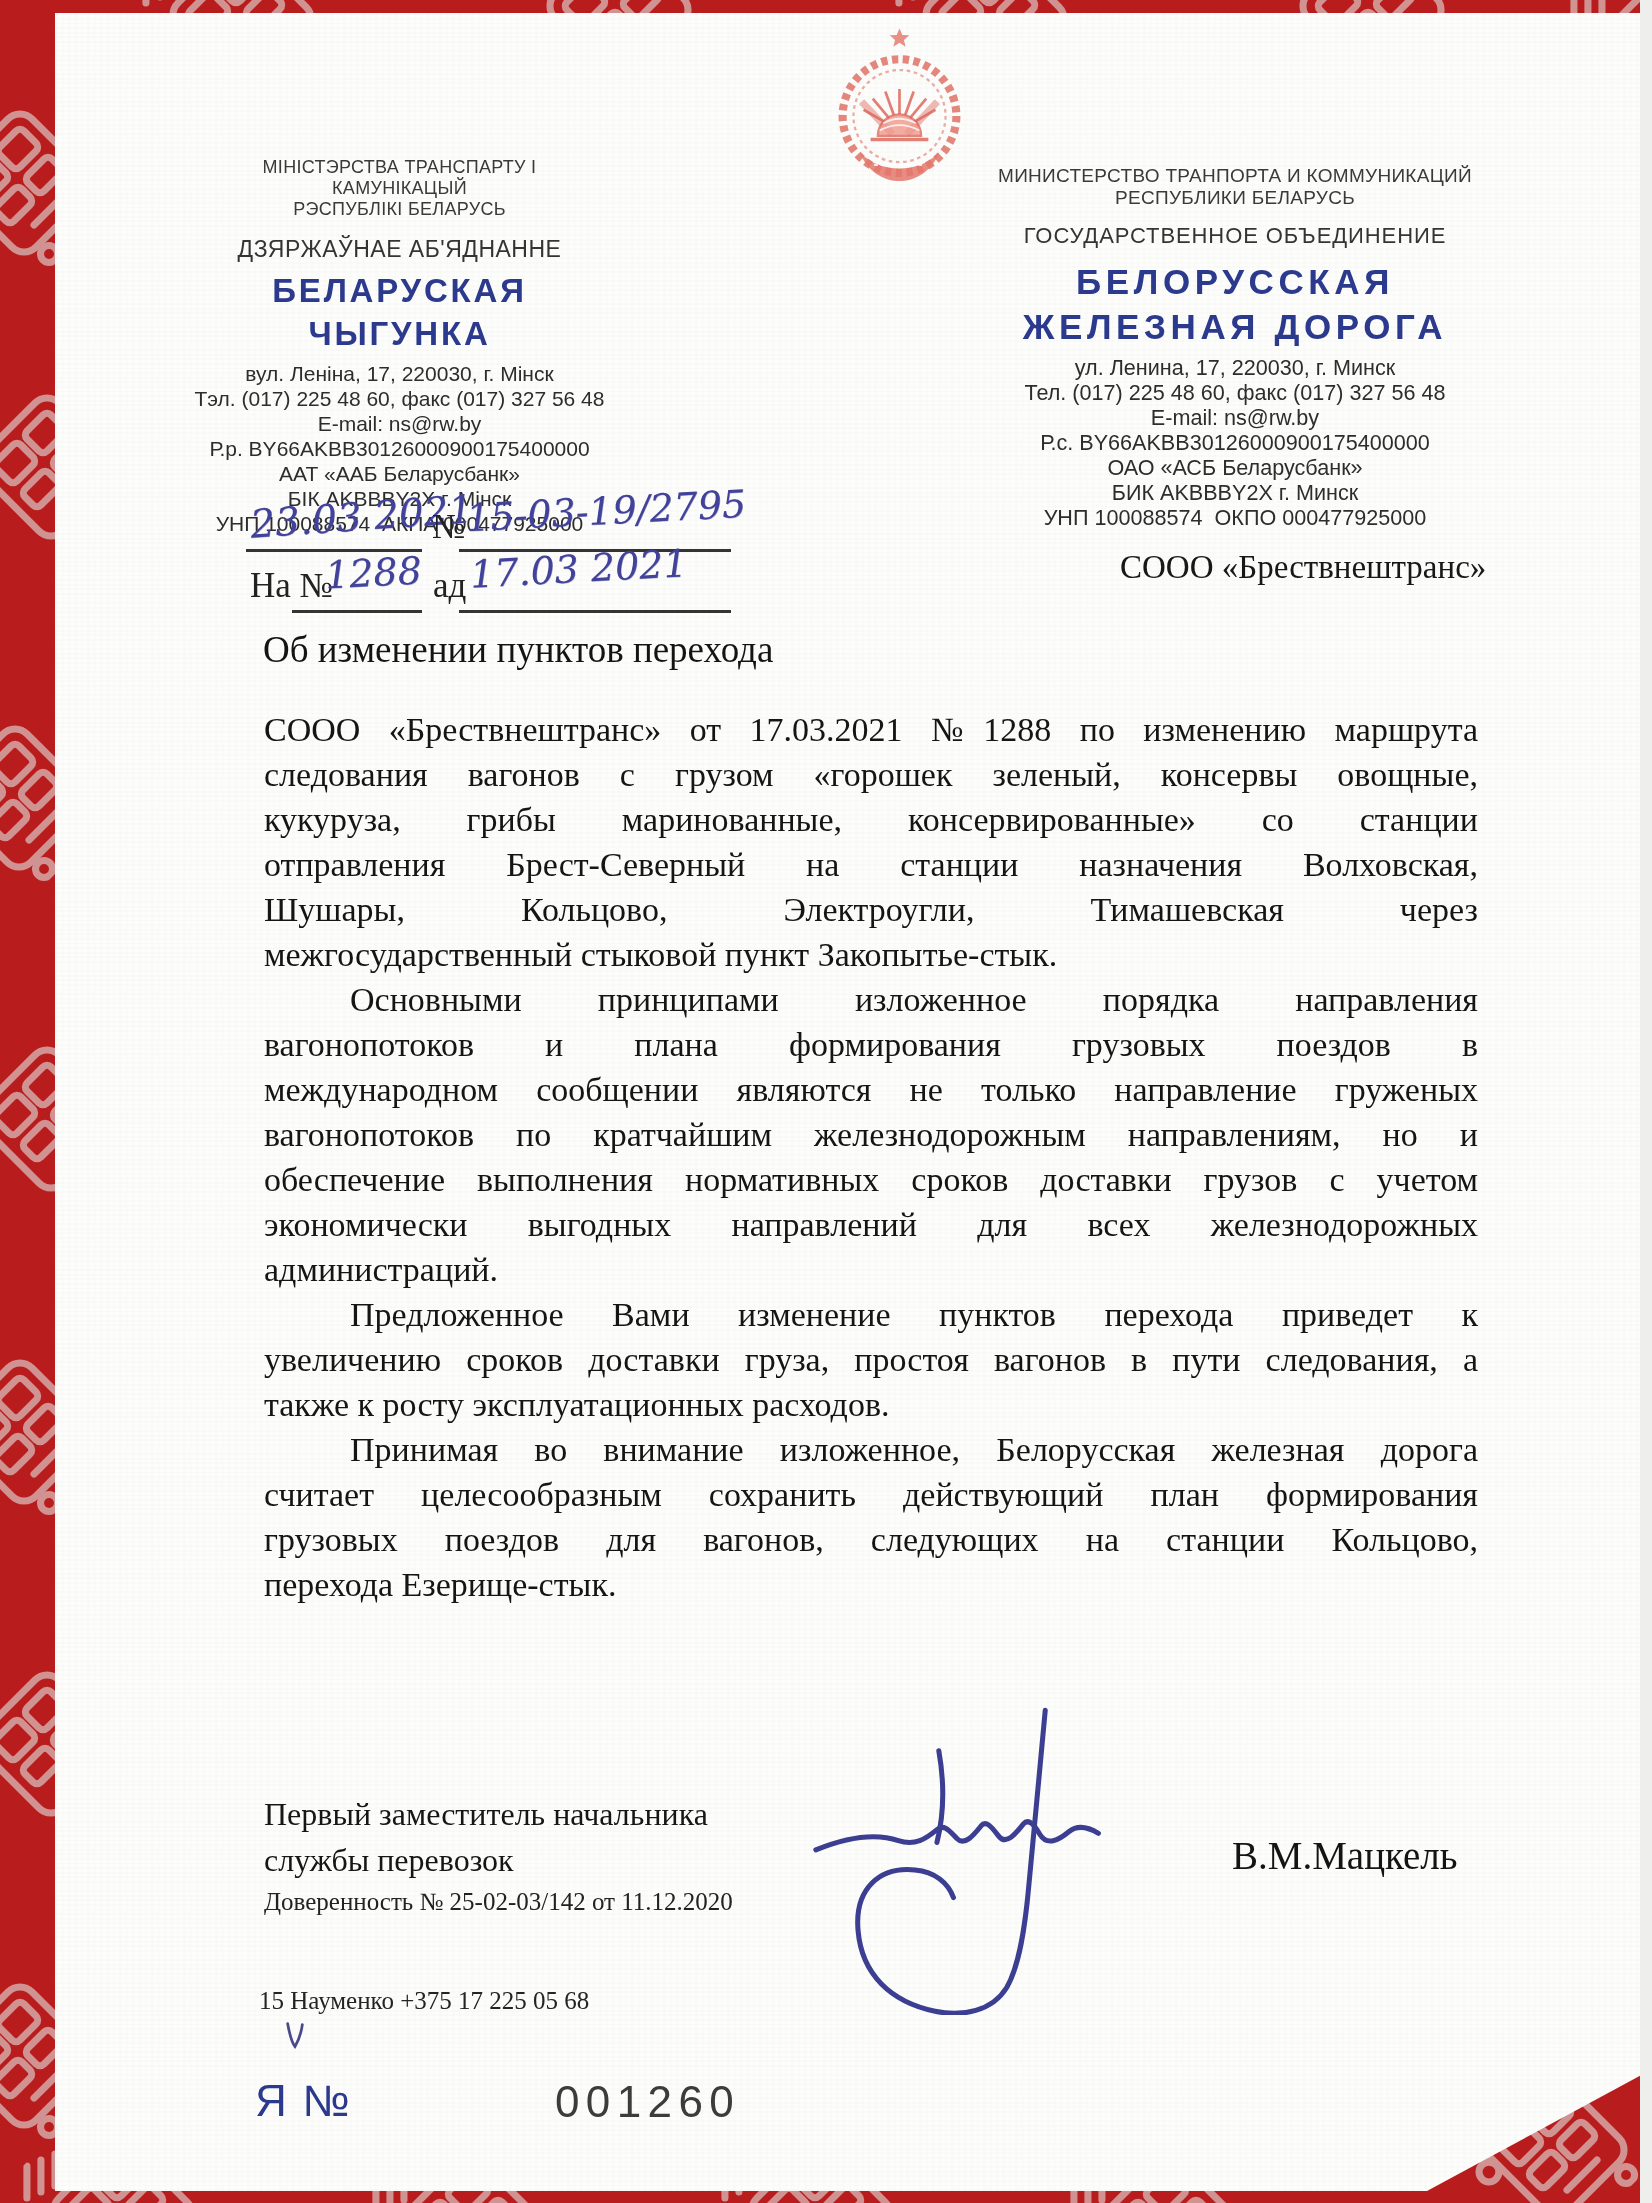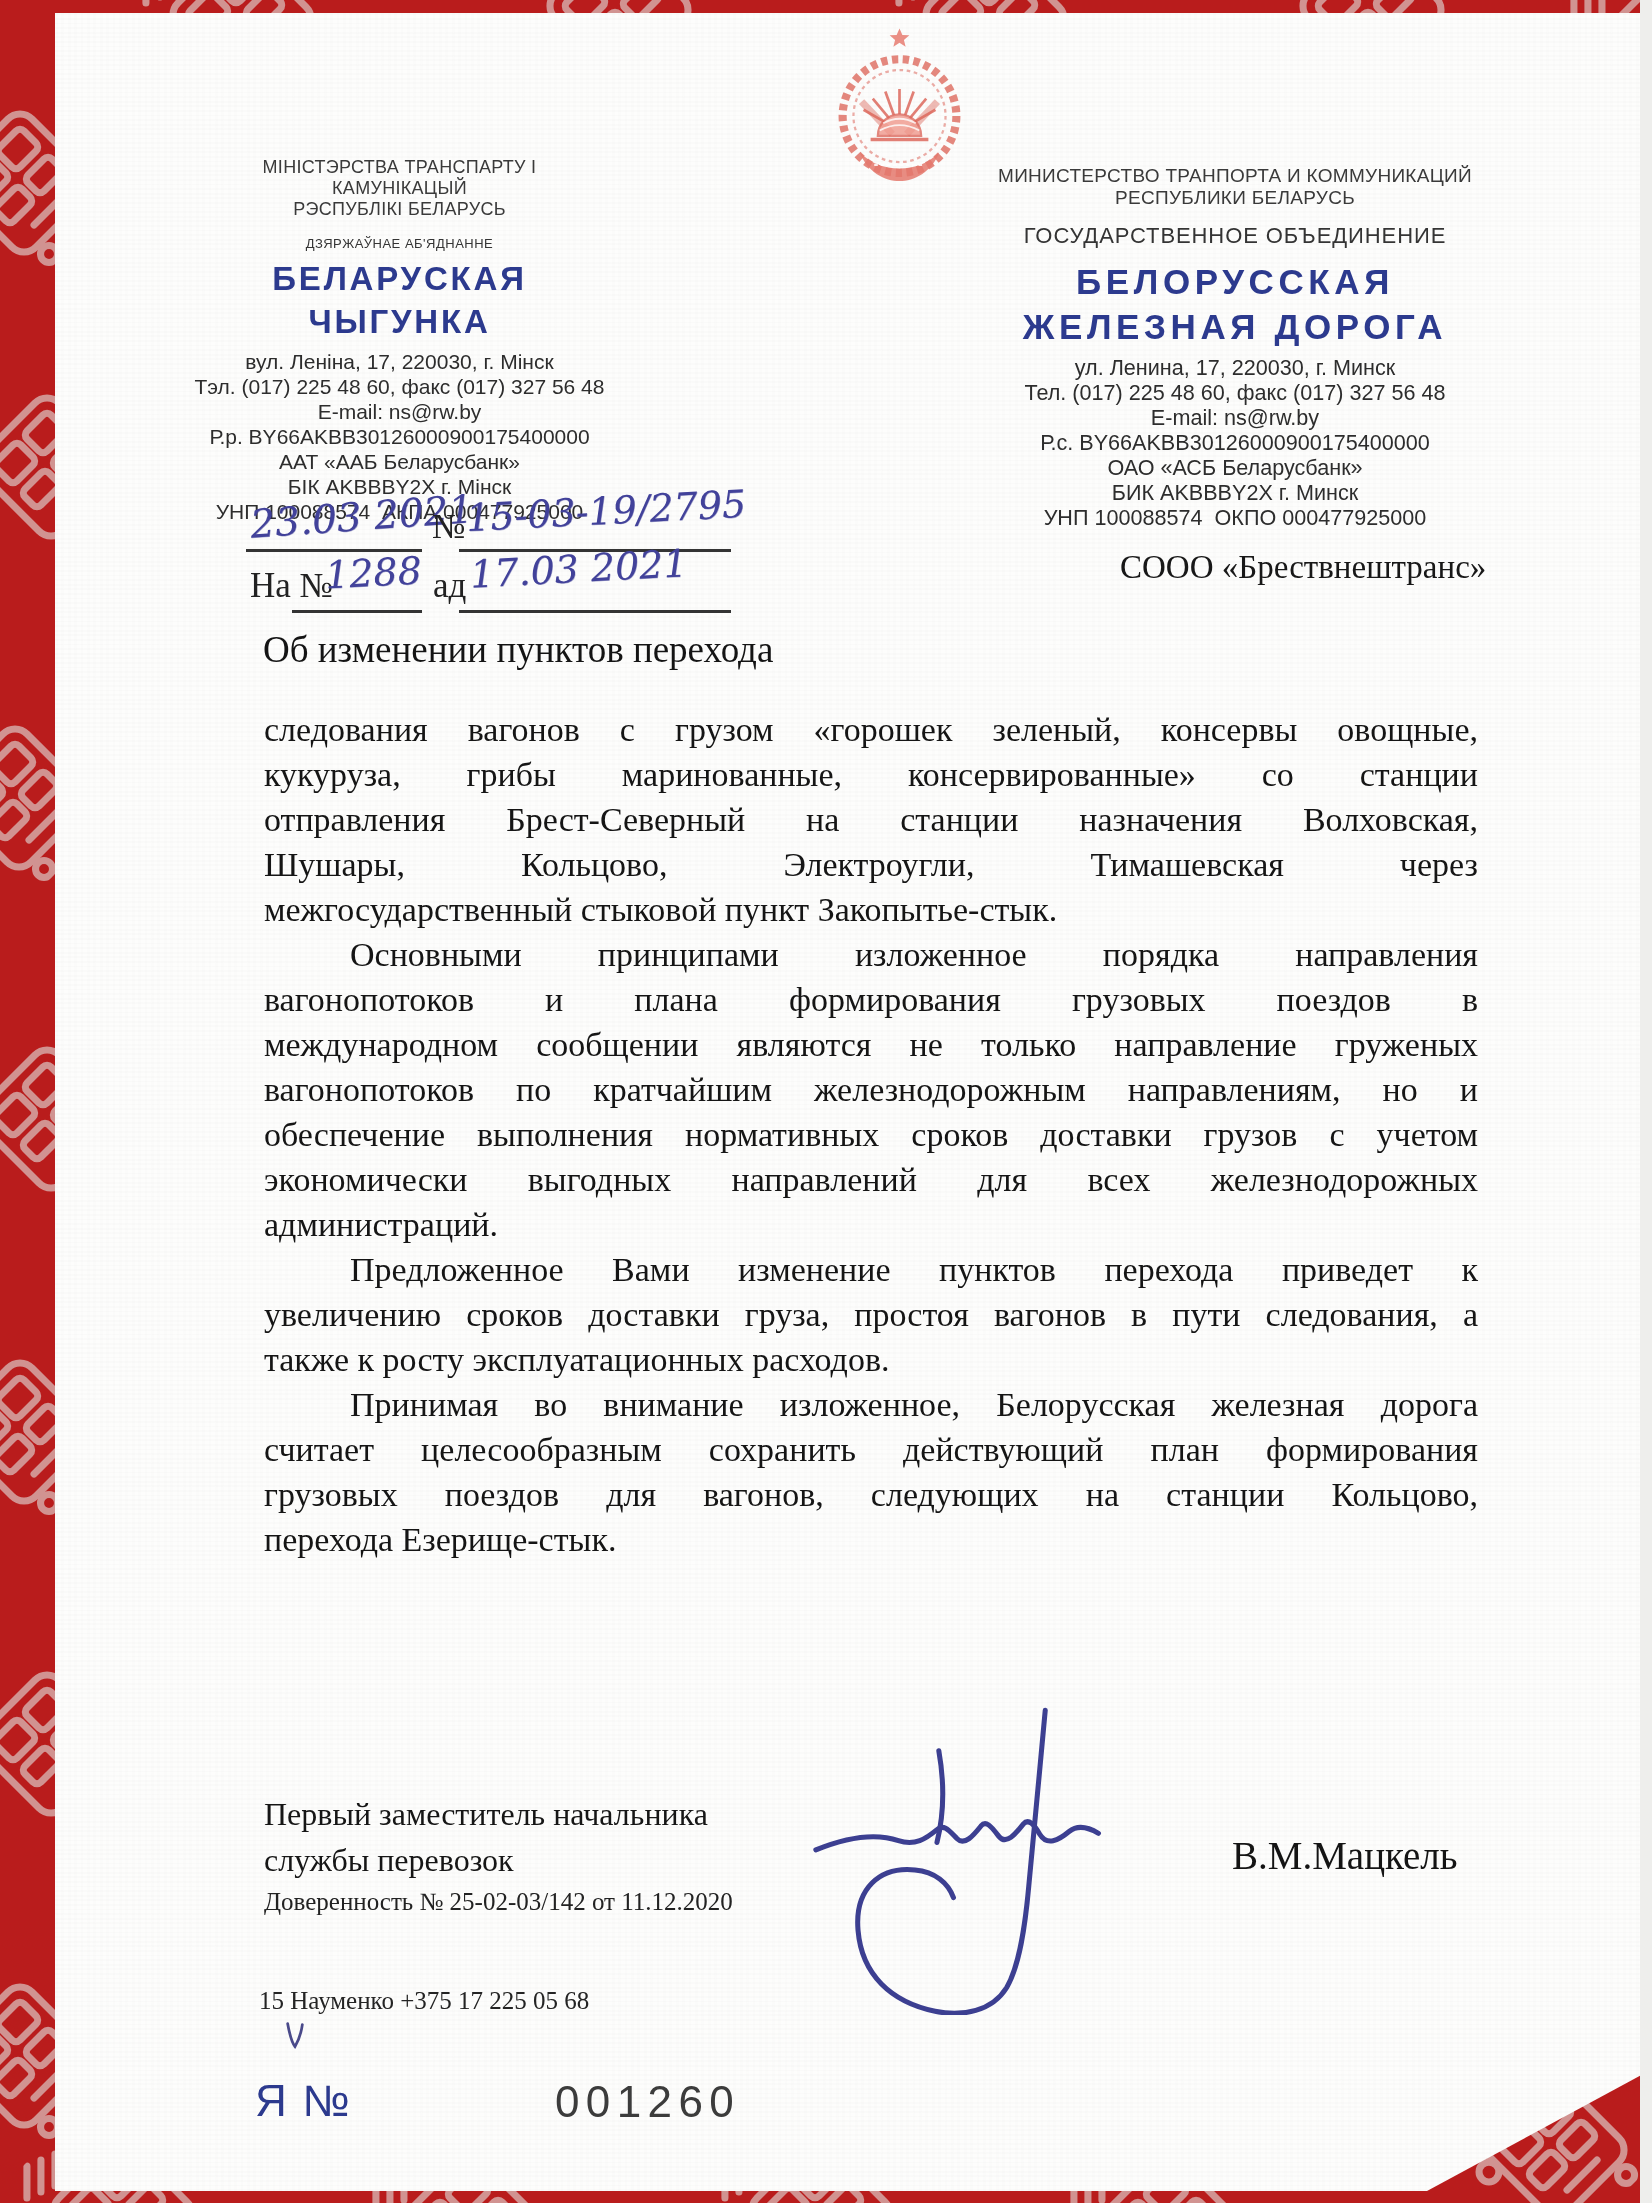--- a/index.html
+++ b/index.html
@@ -17,21 +17,21 @@
   .content{position:absolute;inset:0;color:#1e1e1e;}
   .abs{position:absolute;}
   .serif{font-family:"Liberation Serif",serif;}
   .sans{font-family:"Liberation Sans",sans-serif;}
   
   .hdrcol{position:absolute;text-align:center;color:#333;}
   .hdrcol.left{left:138px;top:144px;width:413px;}
   .hdrcol.right{left:886px;top:152px;width:588px;}
   .min-line{font-size:18px;line-height:21px;letter-spacing:0.3px;color:#3a3a3a;}
   .hdrcol.right .min-line{font-size:19px;line-height:22px;}
-  .assoc{margin-top:15.6px;font-size:13px;letter-spacing:0.5px;color:#343434;}
+  .assoc{margin-top:15.6px;font-size:23px;letter-spacing:0.5px;color:#343434;}
   .hdrcol.right .assoc{margin-top:13.8px;font-size:22px;letter-spacing:0.9px;}
   .orgline{font-size:33px;font-weight:bold;color:var(--brand-blue,#2c3a8e);
            letter-spacing:2.8px;line-height:43px;}
   .hdrcol.left .org-block{margin-top:6.4px;}
   .hdrcol.right .org-block{margin-top:10px;}
   .hdrcol.right .orgline{font-size:35px;letter-spacing:4.6px;line-height:45px;}
   .details{margin-top:6.4px;font-size:21px;line-height:25px;color:#2d2d2d;}
   .hdrcol.right .details{font-size:21.6px;}
   .keepsp{white-space:pre-wrap;}
   
@@ -207,20 +207,21 @@
       <div class="uline" style="left:237px;top:597px;width:130px"></div>
       <div class="abs plabel" style="left:378px;top:553px">ад</div>
       <div class="abs hand" style="left:415px;top:534px;font-size:38px;transform:rotate(-3deg)">17.03 2021</div>
       <div class="uline" style="left:404px;top:597px;width:272px"></div>
 
       <div class="abs serif" style="left:1065px;top:536px;font-size:33px;color:#181818">СООО «Брествнештранс»</div>
 
       <div class="abs serif" style="left:208px;top:615px;font-size:37px;color:#141414">Об изменении пунктов перехода</div>
 
       <div class="body-text">
+          <div class="bline">СООО «Брествнештранс» от 17.03.2021 №1288 по изменению маршрута</div>
           <div class="bline">следования вагонов с грузом «горошек зеленый, консервы овощные,</div>
           <div class="bline">кукуруза, грибы маринованные, консервированные» со станции</div>
           <div class="bline">отправления Брест-Северный на станции назначения Волховская,</div>
           <div class="bline">Шушары, Кольцово, Электроугли, Тимашевская через</div>
           <div class="bline blast">межгосударственный стыковой пункт Закопытье-стык.</div>
           <div class="bline bfirst">Основными принципами изложенное порядка направления</div>
           <div class="bline">вагонопотоков и плана формирования грузовых поездов в</div>
           <div class="bline">международном сообщении являются не только направление груженых</div>
           <div class="bline">вагонопотоков по кратчайшим железнодорожным направлениям, но и</div>
           <div class="bline">обеспечение выполнения нормативных сроков доставки грузов с учетом</div>

